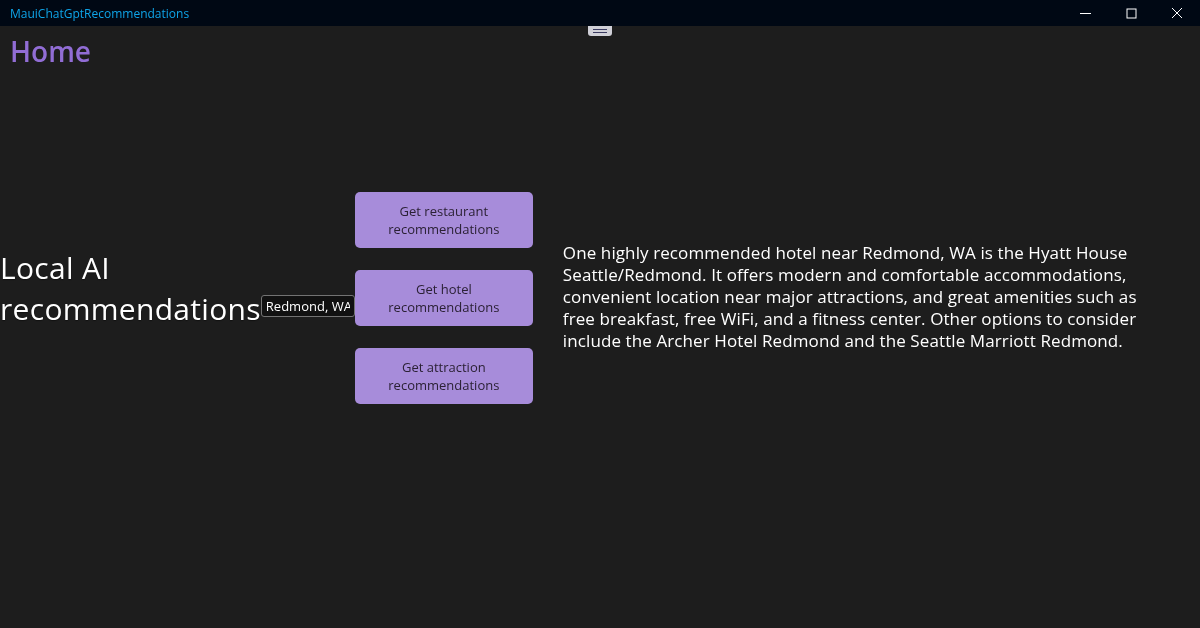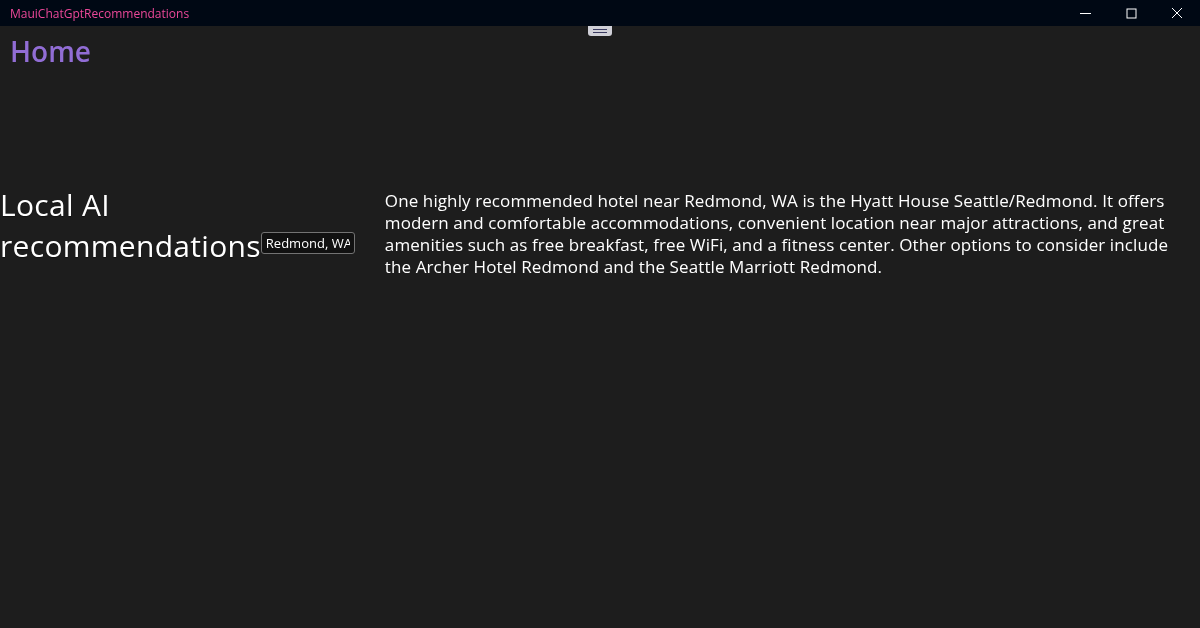--- a/index.html
+++ b/index.html
@@ -17,21 +17,21 @@
       position: relative;
     }
 
     .titlebar {
       height: 26px;
       background: #000814;
       display: flex;
       align-items: center;
       justify-content: space-between;
       padding: 0 0 0 10px;
-      color: #ec4899;
+      color: #0ea5e9;
       font-size: 12px;
     }
 
     .titlebar-left {
       display: flex;
       align-items: center;
     }
 
     .window-controls {
       display: flex;
@@ -195,16 +195,21 @@
     </div>
   </div>
 
   <div class="nav-label">Home</div>
 
   <div class="main">
     <h1 class="page-title">Local AI recommendations</h1>
 
     <input type="text" class="location-input" value="Redmond, WA" style="">
 
+    <div class="buttons">
+      <button class="action-btn">Get restaurant recommendations</button>
+      <button class="action-btn">Get hotel recommendations</button>
+      <button class="action-btn">Get attraction recommendations</button>
+    </div>
 
     <div class="response-text">One highly recommended hotel near Redmond, WA is the Hyatt House Seattle/Redmond. It offers modern and comfortable accommodations, convenient location near major attractions, and great amenities such as free breakfast, free WiFi, and a fitness center. Other options to consider include the Archer Hotel Redmond and the Seattle Marriott Redmond.</div>
   </div>
 </div>
 
 </body></html>

